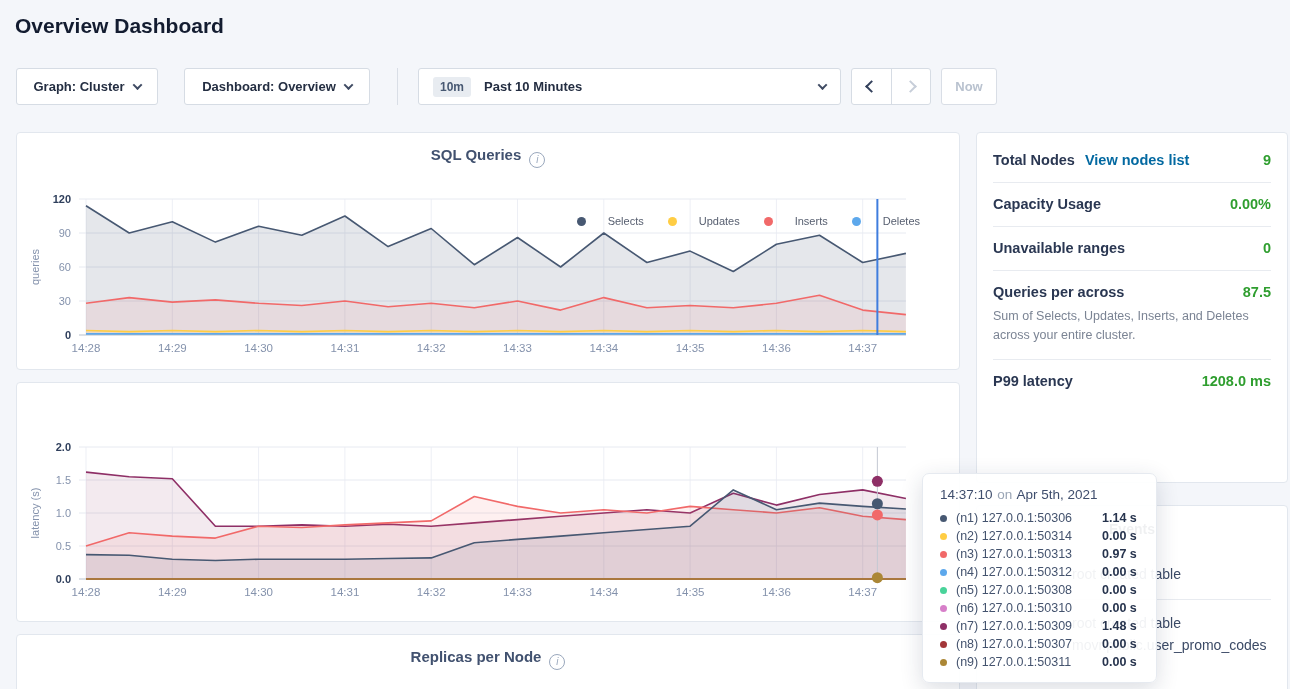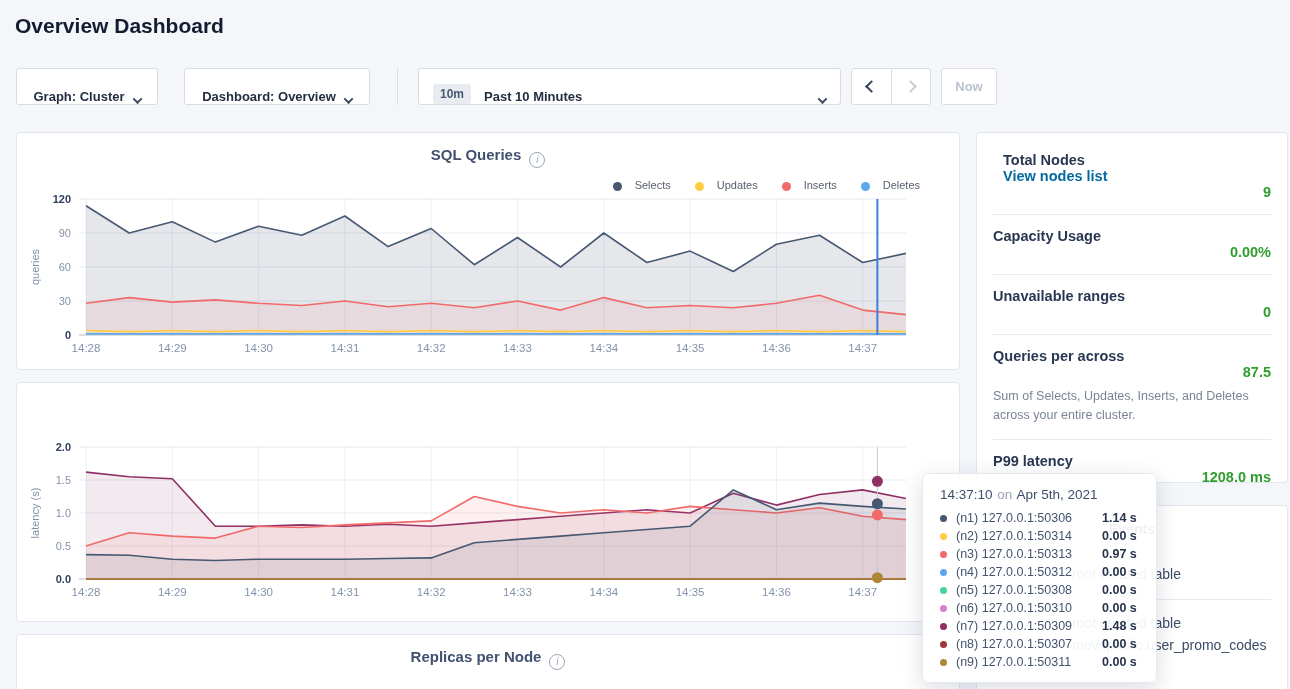--- a/index.html
+++ b/index.html
@@ -3,21 +3,21 @@
 <meta charset="utf-8">
 <style>
   * { margin:0; padding:0; box-sizing:border-box; }
   html,body { width:1290px; height:689px; overflow:hidden;
     font-family:"Liberation Sans", sans-serif; background:#f4f6fa; }
   #stage { position:relative; width:1090px; height:689px; }
 
   
   #page-title { position:absolute; left:15px; top:14px; font-size:21px; font-weight:600; color:#131c30; }
   .dd { position:absolute; top:68px; height:37px; background:#fff; border:1px solid #d6dce4;
-        border-radius:3px; display:flex; align-items:flex-end; font-size:13px; font-weight:700;
+        border-radius:3px; display:flex; align-items:center; font-size:13px; font-weight:700;
         color:#242e42; cursor:pointer; }
   #graph-dd { left:16px; width:142px; justify-content:center; gap:9px; }
   #dash-dd  { left:184px; width:186px; justify-content:center; gap:9px; }
   .toolbar-divider { position:absolute; left:397px; top:68px; width:1px; height:37px; background:#d9dee6; }
   #time-dd { left:418px; width:423px; padding:0 14px; }
   .time-badge { background:#e8ecf1; color:#475872; font-size:12px; font-weight:700;
                 border-radius:3px; padding:3px 7px; margin-right:13px; }
   .caret { width:7px; height:7px; border-right:2px solid #3f4b63; border-bottom:2px solid #3f4b63;
            transform:rotate(45deg) translate(-1px,-1px); display:inline-block; }
   #time-dd .caret { margin-left:auto; }
@@ -42,30 +42,30 @@
   #card-events   { left:976px; top:505px; width:312px; height:220px; }
 
   .chart-head { position:absolute; top:13px; left:0; width:100%; text-align:center;
                 font-size:15px; font-weight:700; color:#41516f; }
   .info-icon { display:inline-flex; width:16px; height:16px; border:1px solid #9aa8bd; border-radius:50%;
                color:#9aa8bd; font-size:10px; font-weight:400; align-items:center; justify-content:center;
                vertical-align:-3px; margin-left:8px; font-style:italic; cursor:pointer; }
   .chart-svg { position:absolute; left:0; top:0; }
 
   .legend { position:absolute; right:39px; top:46px; display:flex; gap:24px; font-size:11px; color:#565e6f; }
-  .legend-item { display:flex; align-items:flex-end; gap:13px; }
+  .legend-item { display:flex; align-items:center; gap:22px;margin-top:36px; }
   .dot9 { width:9px; height:9px; border-radius:50%; }
 
   
   #card-summary .panel-title, #card-events .panel-title {
       text-align:center; font-size:14px; font-weight:700; color:#1f2a40; padding-top:15px; }
   .summary-rows { padding:6px 16px 0 16px; }
   .srow { padding:13px 0 14px 0; border-bottom:1px solid #e8ebf0; }
   .srow:last-child { border-bottom:none; }
-  .srow-head { display:flex; align-items:baseline; font-size:14.5px; font-weight:700; color:#2a3752;flex-direction:column; }
+  .srow-head { display:flex; align-items:baseline; font-size:14.5px; font-weight:700; color:#2a3752; }
   .srow-link { color:#0369a1; margin-left:10px; cursor:pointer; }
   .srow-value { margin-left:auto; color:#2f9e2f; }
   .srow-desc { margin-top:7px; font-size:12.5px; font-weight:400; color:#7b8494; line-height:1.5; }
 
   
   .events-body { padding:26px 16px 0 95px; font-size:14px; color:#3b4a66; }
   .event-item { line-height:22px; padding-bottom:14px; }
   .event-item + .event-item { border-top:1px solid #e8ebf0; padding-top:12px; }
   .event-obj { word-break:break-all; }
 

